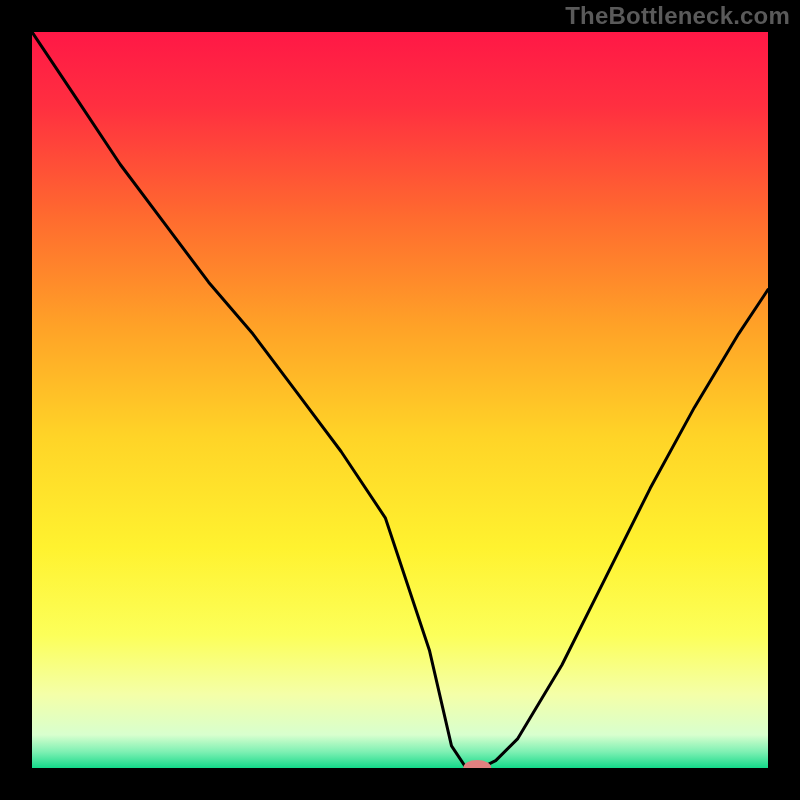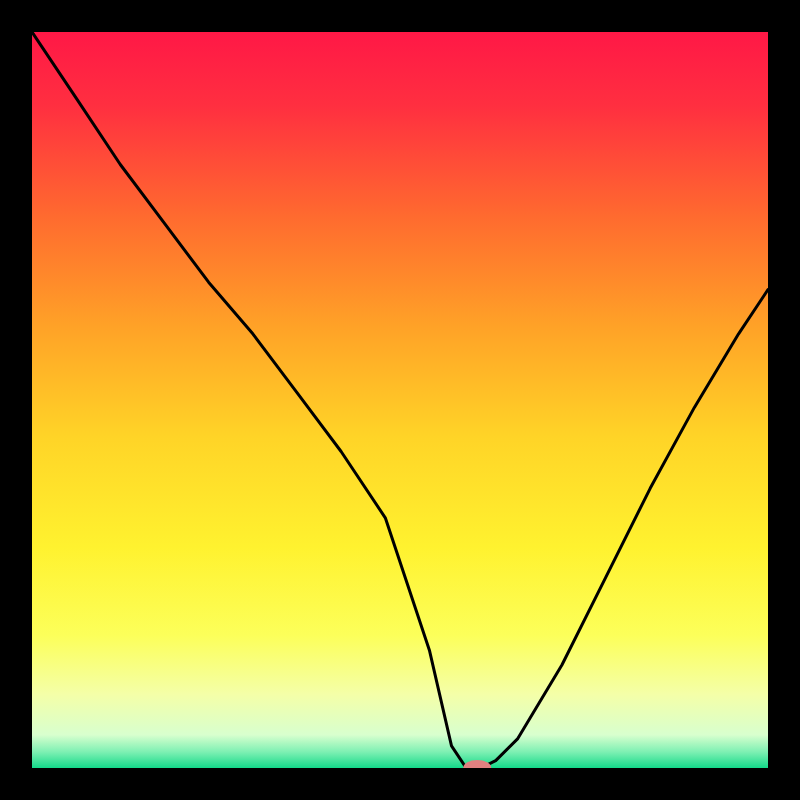--- a/index.html
+++ b/index.html
@@ -27,20 +27,21 @@
     top: 32px;
     width: 736px;
     height: 736px;
   }
   svg { display: block; }
 </style>
 </head>
 <body>
 
 <div class="outer">
+  <div class="watermark">TheBottleneck.com</div>
   <div class="plot-wrap">
     <svg id="chart-svg" width="736" height="736" viewBox="0 0 736 736">
         <defs>
           <linearGradient id="bg-grad" x1="0" y1="0" x2="0" y2="1">
             <stop offset="0%" stop-color="#ff1846"></stop>
             <stop offset="10%" stop-color="#ff2f40"></stop>
             <stop offset="25%" stop-color="#ff6a2f"></stop>
             <stop offset="40%" stop-color="#ffa227"></stop>
             <stop offset="55.00000000000001%" stop-color="#ffd427"></stop>
             <stop offset="70%" stop-color="#fff22f"></stop>

